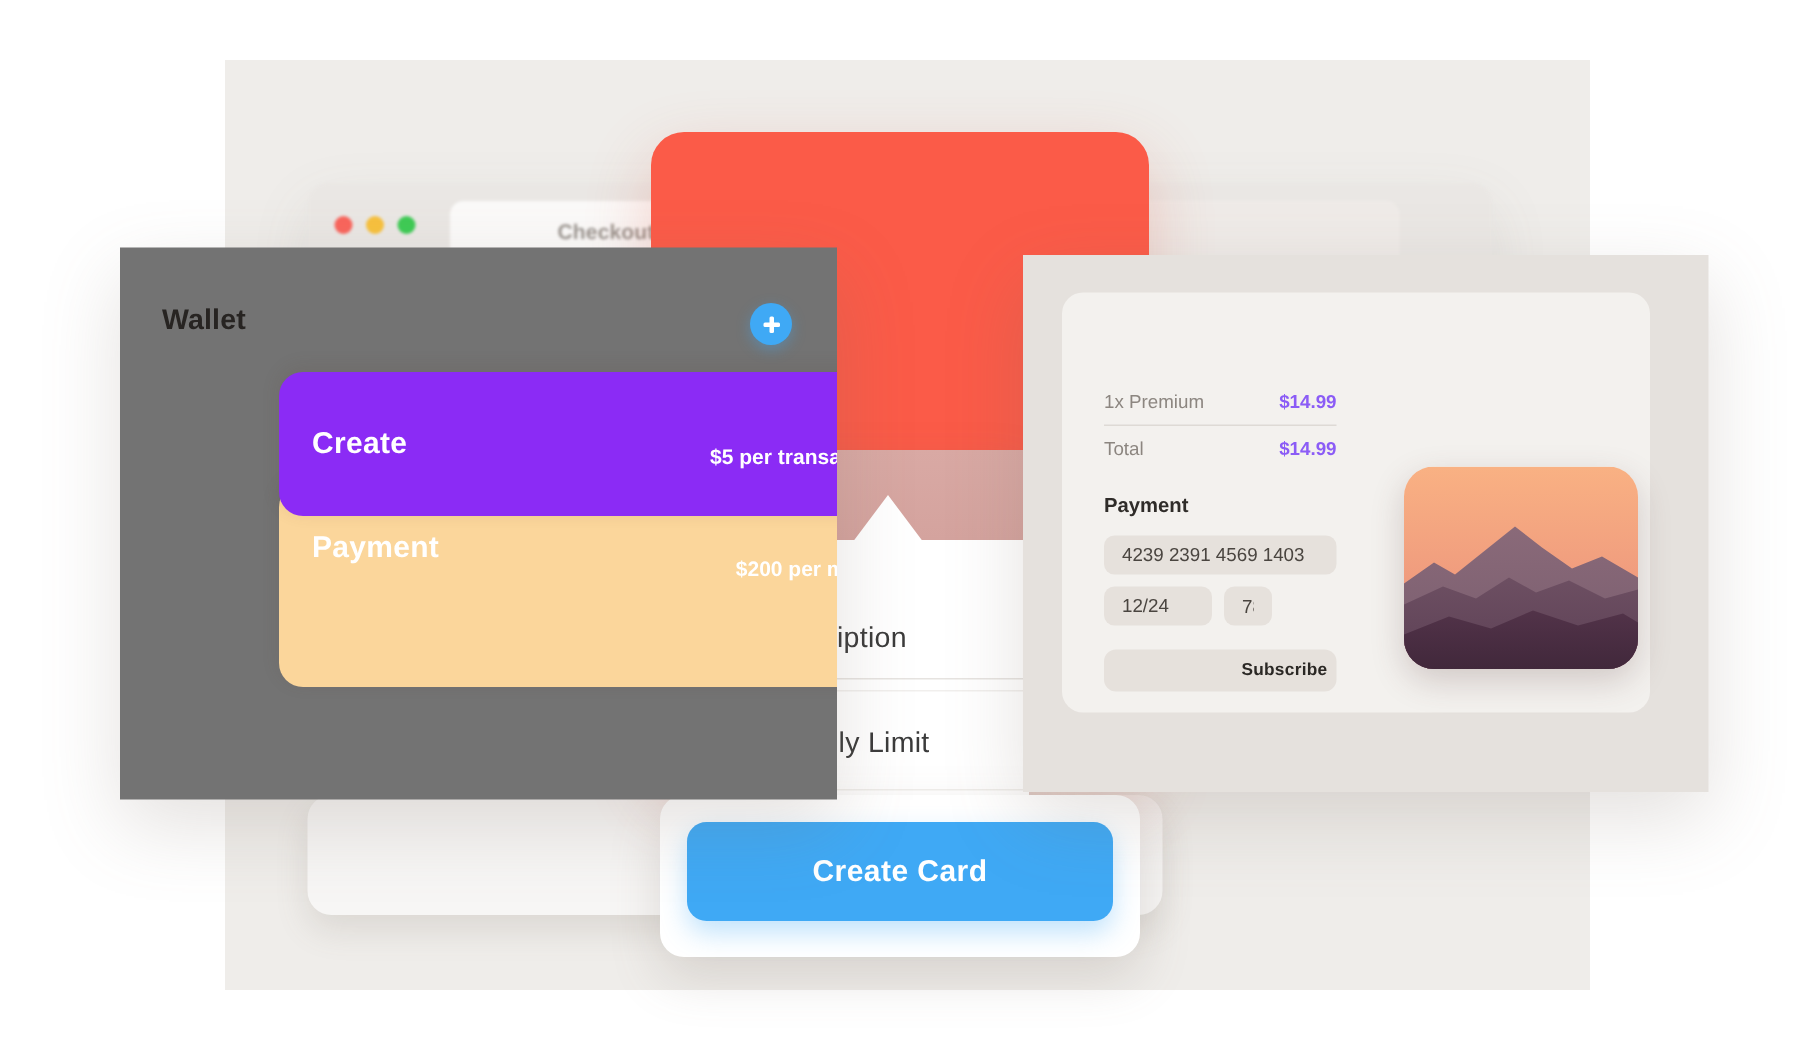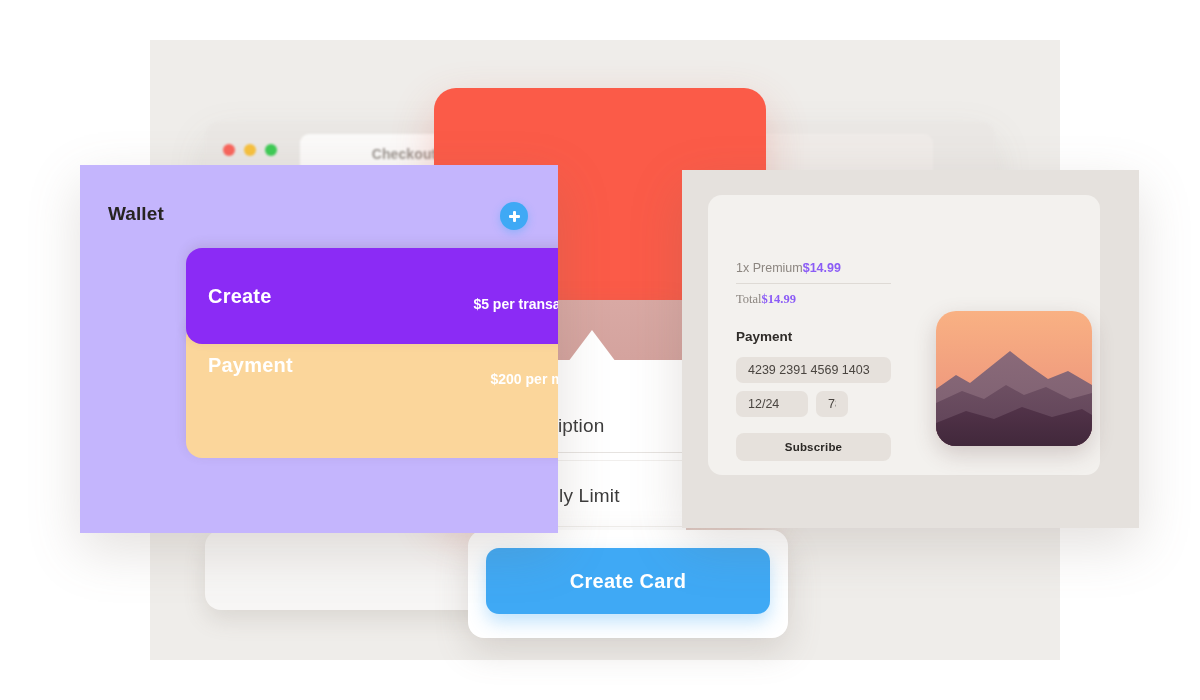--- a/index.html
+++ b/index.html
@@ -223,21 +223,20 @@
   .cta-block {
     position: absolute;
     left: 440px;
     top: 530px;
     width: 320px;
     height: 108px;
     background: #FFFFFF;
     border-radius: 16px;
     z-index: 7;
     box-shadow: 0 14px 34px rgba(120,105,95,.20);
-    margin-left: 28px;
   }
   .cta-button {
     position: absolute;
     left: 18px;
     top: 18px;
     width: 284px;
     height: 66px;
     background: #3FA9F5;
     border: none;
     border-radius: 13px;
@@ -250,21 +249,21 @@
     box-shadow: 0 8px 18px rgba(63,169,245,.32);
   }
 
   
   .wallet-panel {
     position: absolute;
     left: 80px;
     top: 165px;
     width: 478px;
     height: 368px;
-    background: #c4b5fd;
+    background: #737373;
     z-index: 8;
     box-shadow: 0 18px 50px rgba(120,105,95,.20);
     overflow: hidden;
   }
   .wallet-header {
     position: absolute;
     left: 0; top: 0;
     width: 100%;
     height: 105px;
   }
@@ -401,28 +400,28 @@
     font-size: 25px;
     font-weight: 400;
     color: #2F2C29;
     letter-spacing: .2px;
   }
   .sub-line {
     position: absolute;
     left: 28px;
     width: 155px;
     display: flex;
-    justify-content: flex-start;
+    justify-content: space-between;
     align-items: baseline;
     font-size: 12.5px;
   }
   .sub-line .lbl   { color: #8C8680; }
   .sub-line .price { color: #8b5cf6; font-weight: 600; }
   .sub-line.l1 { top: 66px; }
-  .sub-line.l2 { top: 97px; font-family: Liberation Serif, serif; }
+  .sub-line.l2 { top: 97px; }
   .sub-rule {
     position: absolute;
     left: 28px;
     top: 88px;
     width: 155px;
     height: 1px;
     background: #DEDAD5;
   }
   .sub-heading {
     position: absolute;
@@ -456,20 +455,21 @@
     height: 28px;
     background: #E6E1DC;
     border: none;
     border-radius: 8px;
     color: #2B2825;
     font-family: "Liberation Sans", sans-serif;
     font-size: 11.5px;
     font-weight: 700;
     letter-spacing: .2px;
     cursor: pointer;
+    text-align: right;
   }
   .sub-photo {
     position: absolute;
     left: 228px;
     top: 116px;
     width: 156px;
     height: 135px;
     border-radius: 20px;
     overflow: hidden;
     box-shadow: 0 8px 22px rgba(90,60,60,.22);

